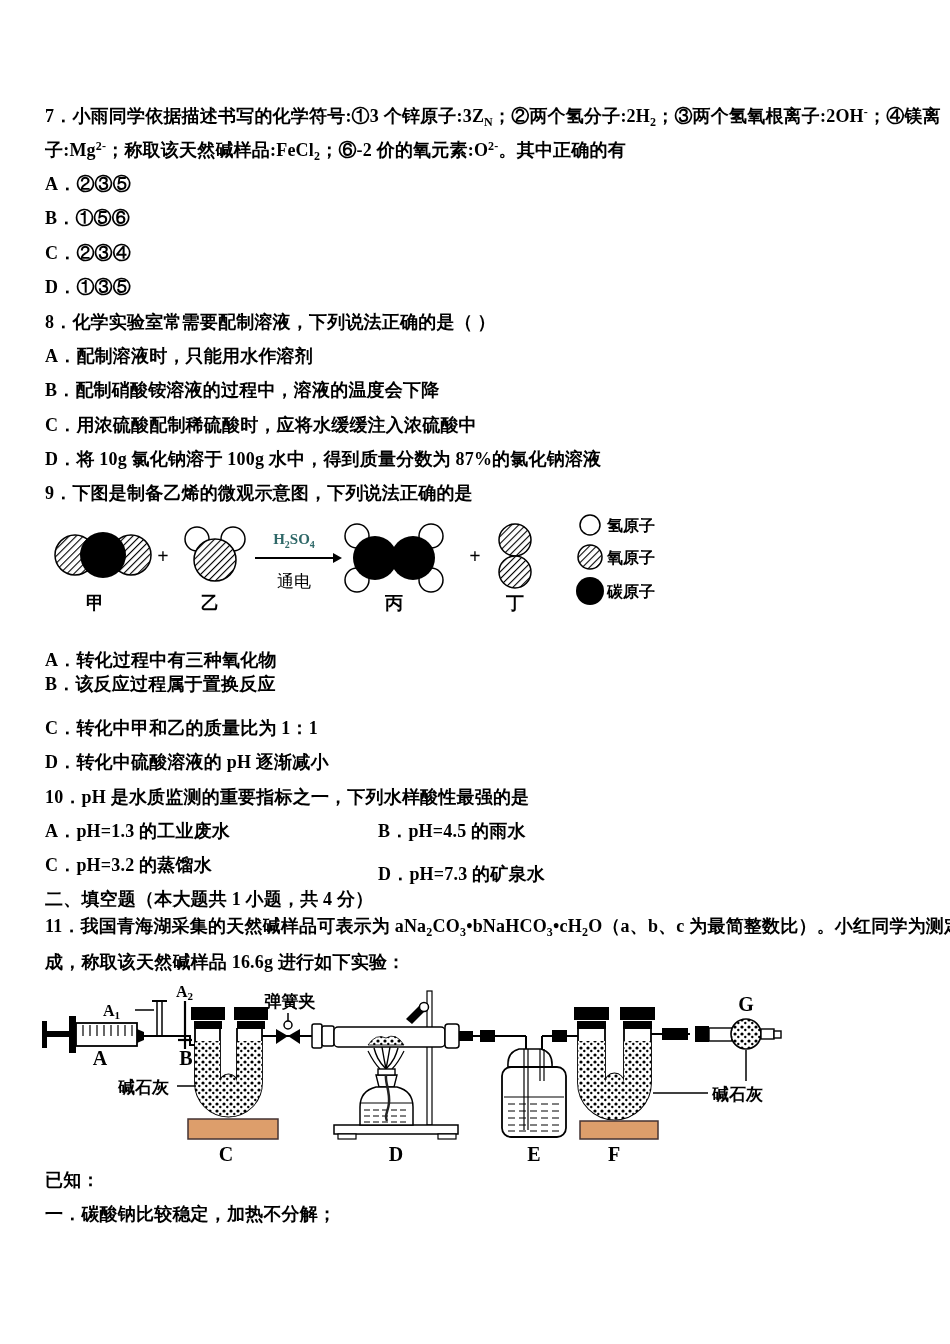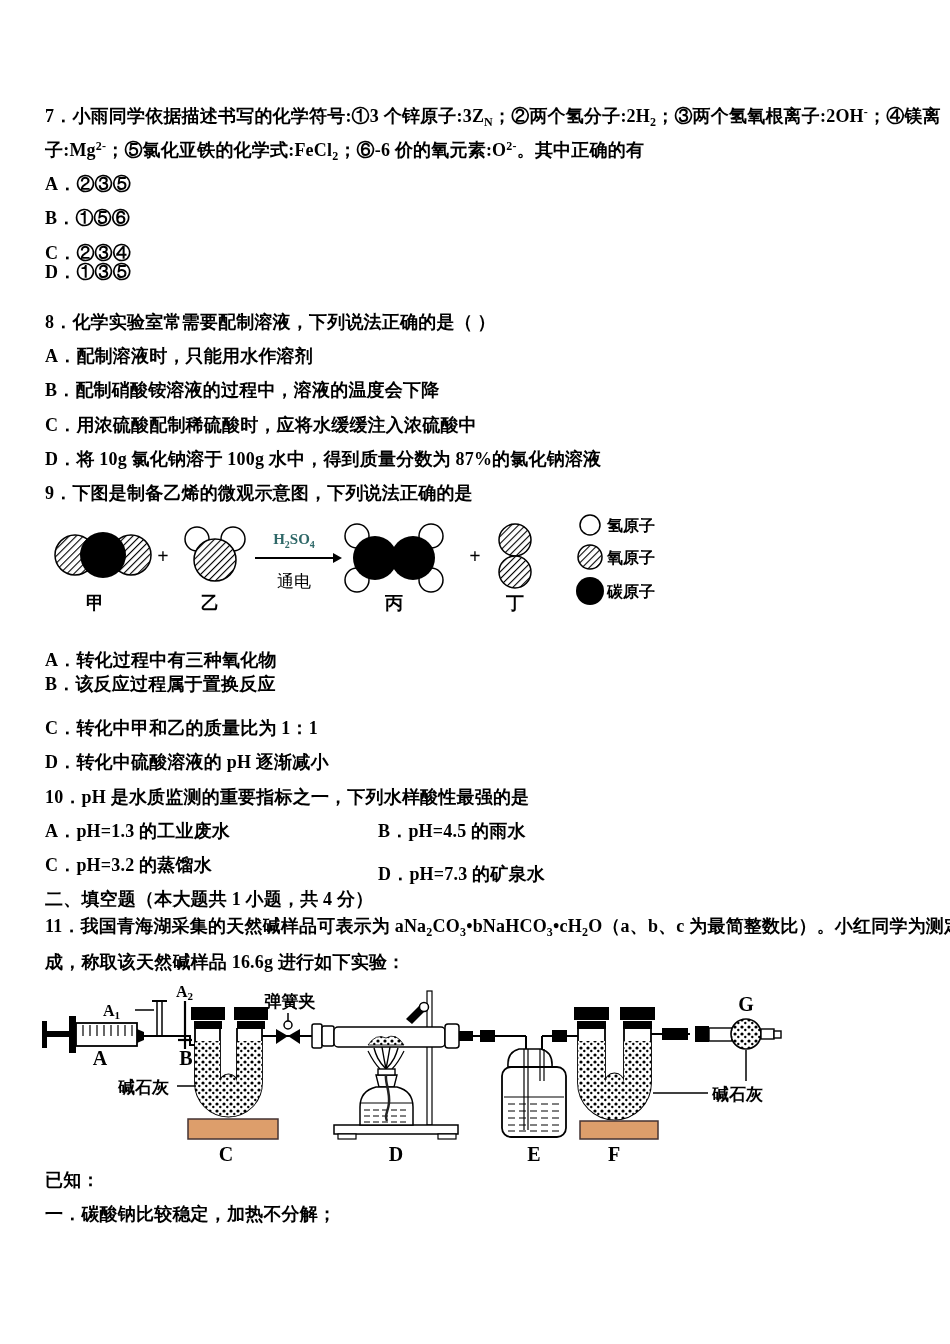--- a/index.html
+++ b/index.html
@@ -14,25 +14,25 @@
   sub,sup{font-size:12px;line-height:0;font-weight:bold;}
   sub{vertical-align:-4px;}
   sup{vertical-align:6px;}
   svg text{font-family:"Liberation Serif","DejaVu Serif",serif;}
   .svgwrap{position:absolute;}
 </style>
 </head>
 <body>
 
 <div class="ln" style="top:104px"><span>7．小雨同学依据描述书写的化学符号:①3 个锌原子:3Z</span><sub>N</sub><span>；②两个氢分子:2H</span><sub>2</sub><span>；③两个氢氧根离子:2OH</span><sup>-</sup><span>；④镁离</span></div>
-<div class="ln" style="top:138px"><span>子:Mg</span><sup>2-</sup><span>；⑤氯化亚铁的化学式:FeCl</span><sub>2</sub><span>；⑥-6 价的氧元素:O</span><sup>2-</sup><span>。其中正确的有</span></div>
+<div class="ln" style="top:138px"><span>子:Mg</span><sup>2-</sup><span>；称取该天然碱样品:FeCl</span><sub>2</sub><span>；⑥-2 价的氧元素:O</span><sup>2-</sup><span>。其中正确的有</span></div>
 <div class="ln" style="top:172px">A．②③⑤</div>
 <div class="ln" style="top:206px">B．①⑤⑥</div>
 <div class="ln" style="top:241px">C．②③④</div>
-<div class="ln" style="top:260px">D．①③⑤</div>
+<div class="ln" style="top:275px">D．①③⑤</div>
 
 <div class="ln" style="top:310px">8．化学实验室常需要配制溶液，下列说法正确的是（ ）</div>
 <div class="ln" style="top:344px">A．配制溶液时，只能用水作溶剂</div>
 <div class="ln" style="top:378px">B．配制硝酸铵溶液的过程中，溶液的温度会下降</div>
 <div class="ln" style="top:413px">C．用浓硫酸配制稀硫酸时，应将水缓缓注入浓硫酸中</div>
 <div class="ln" style="top:447px">D．将 10g 氯化钠溶于 100g 水中，得到质量分数为 87%的氯化钠溶液</div>
 
 <div class="ln" style="top:481px">9．下图是制备乙烯的微观示意图，下列说法正确的是</div>
 
 <div class="svgwrap" style="left:45px;top:510px">

